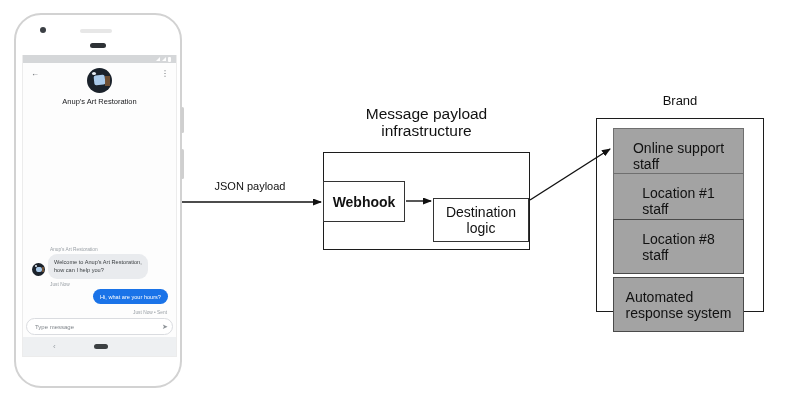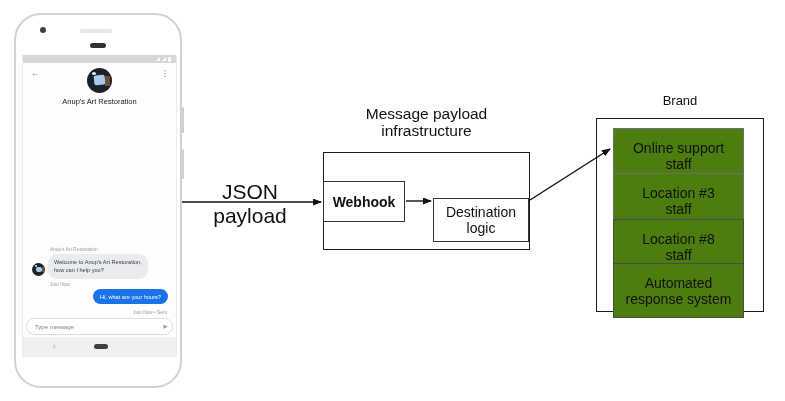--- a/index.html
+++ b/index.html
@@ -58,38 +58,38 @@
   .composer input::placeholder { color:#80868b; opacity:1; }
   .send-btn { width:14px; height:100%; display:flex; align-items:center; justify-content:center;
               font-size:7px; color:#8d9297; cursor:pointer; }
 
   .navbar { position:absolute; left:0; bottom:0; width:100%; height:19px; background:#eef0f2; }
   .nav-back { position:absolute; left:30px; top:5px; font-size:8px; color:#9aa0a6; line-height:9px; }
   .home-pill { position:absolute; left:71px; top:7px; width:14px; height:5px; border-radius:3px; background:#3c4043; }
 
   
   .dia-label { position:absolute; text-align:center; color:#111; }
-  .payload-label { left:190px; top:180px; width:120px; font-size:21px; }
+  .payload-label { left:190px; top:180px; width:120px; font-size:11px; }
   .routing-title { left:341px; top:105px; width:171px; font-size:15.5px; line-height:17px; }
   .brand-title { left:596px; top:93px; width:168px; font-size:13px; }
 
   .box { position:absolute; background:#fff; border:1.5px solid #1c1c1c; }
   .routing-box { left:323px; top:152px; width:207px; height:98px; background:transparent; }
   .node { display:flex; align-items:center; justify-content:center; text-align:center;
           font-size:14px; line-height:16px; color:#111; border-color:#333; }
   .webhook-box { left:323px; top:181px; width:82px; height:41px;font-weight:bold; }
   .destination-box { left:433px; top:178px; width:96px; height:44px;margin-top:20px; }
   .brand-box { left:596px; top:118px; width:168px; height:194px; background:transparent; }
-  .brand-item { position:absolute; left:16px; width:131px; height:55px; background:#4d7c0f;
+  .brand-item { position:absolute; left:16px; width:131px; height:55px; background:#a3a3a3;
                 border:1.5px solid #4a4a4a; display:flex; align-items:center; justify-content:center;
-                text-align:center; font-size:14px; line-height:16px; color:#111; }
+                font-size:14px; line-height:16px; color:#111; }
   .bi-0 { top:9px; border-color:#6f6f6f; }
   .bi-1 { top:54px; border-color:#6f6f6f; }
   .bi-2 { top:100px; }
-  .bi-3 { top:144px; }
+  .bi-3 { top:158px; }
 
   .arrows { position:absolute; left:0; top:0; width:785px; height:401px; pointer-events:none; }
 </style>
 </head>
 <body>
 
 <div class="canvas">
 
   <div class="phone">
     <div class="side-btn power"></div>
@@ -150,21 +150,21 @@
 infrastructure</div>
   <div class="box routing-box"></div>
   <div class="box node webhook-box">Webhook</div>
   <div class="box node destination-box pre">Destination
 logic</div>
 
   <div class="dia-label brand-title">Brand</div>
   <div class="box brand-box">
     <div class="brand-item bi-0 pre">Online support
 staff</div>
-    <div class="brand-item bi-1 pre">Location #3
+    <div class="brand-item bi-1 pre">Location #1
 staff</div>
     <div class="brand-item bi-2 pre">Location #8
 staff</div>
     <div class="brand-item bi-3 pre">Automated
 response system</div>
   </div>
 
   <svg class="arrows" viewBox="0 0 785 401" xmlns="http://www.w3.org/2000/svg">
     <defs>
       <marker id="ah" markerUnits="userSpaceOnUse" markerWidth="9" markerHeight="7" refX="8" refY="3.5" orient="auto">

